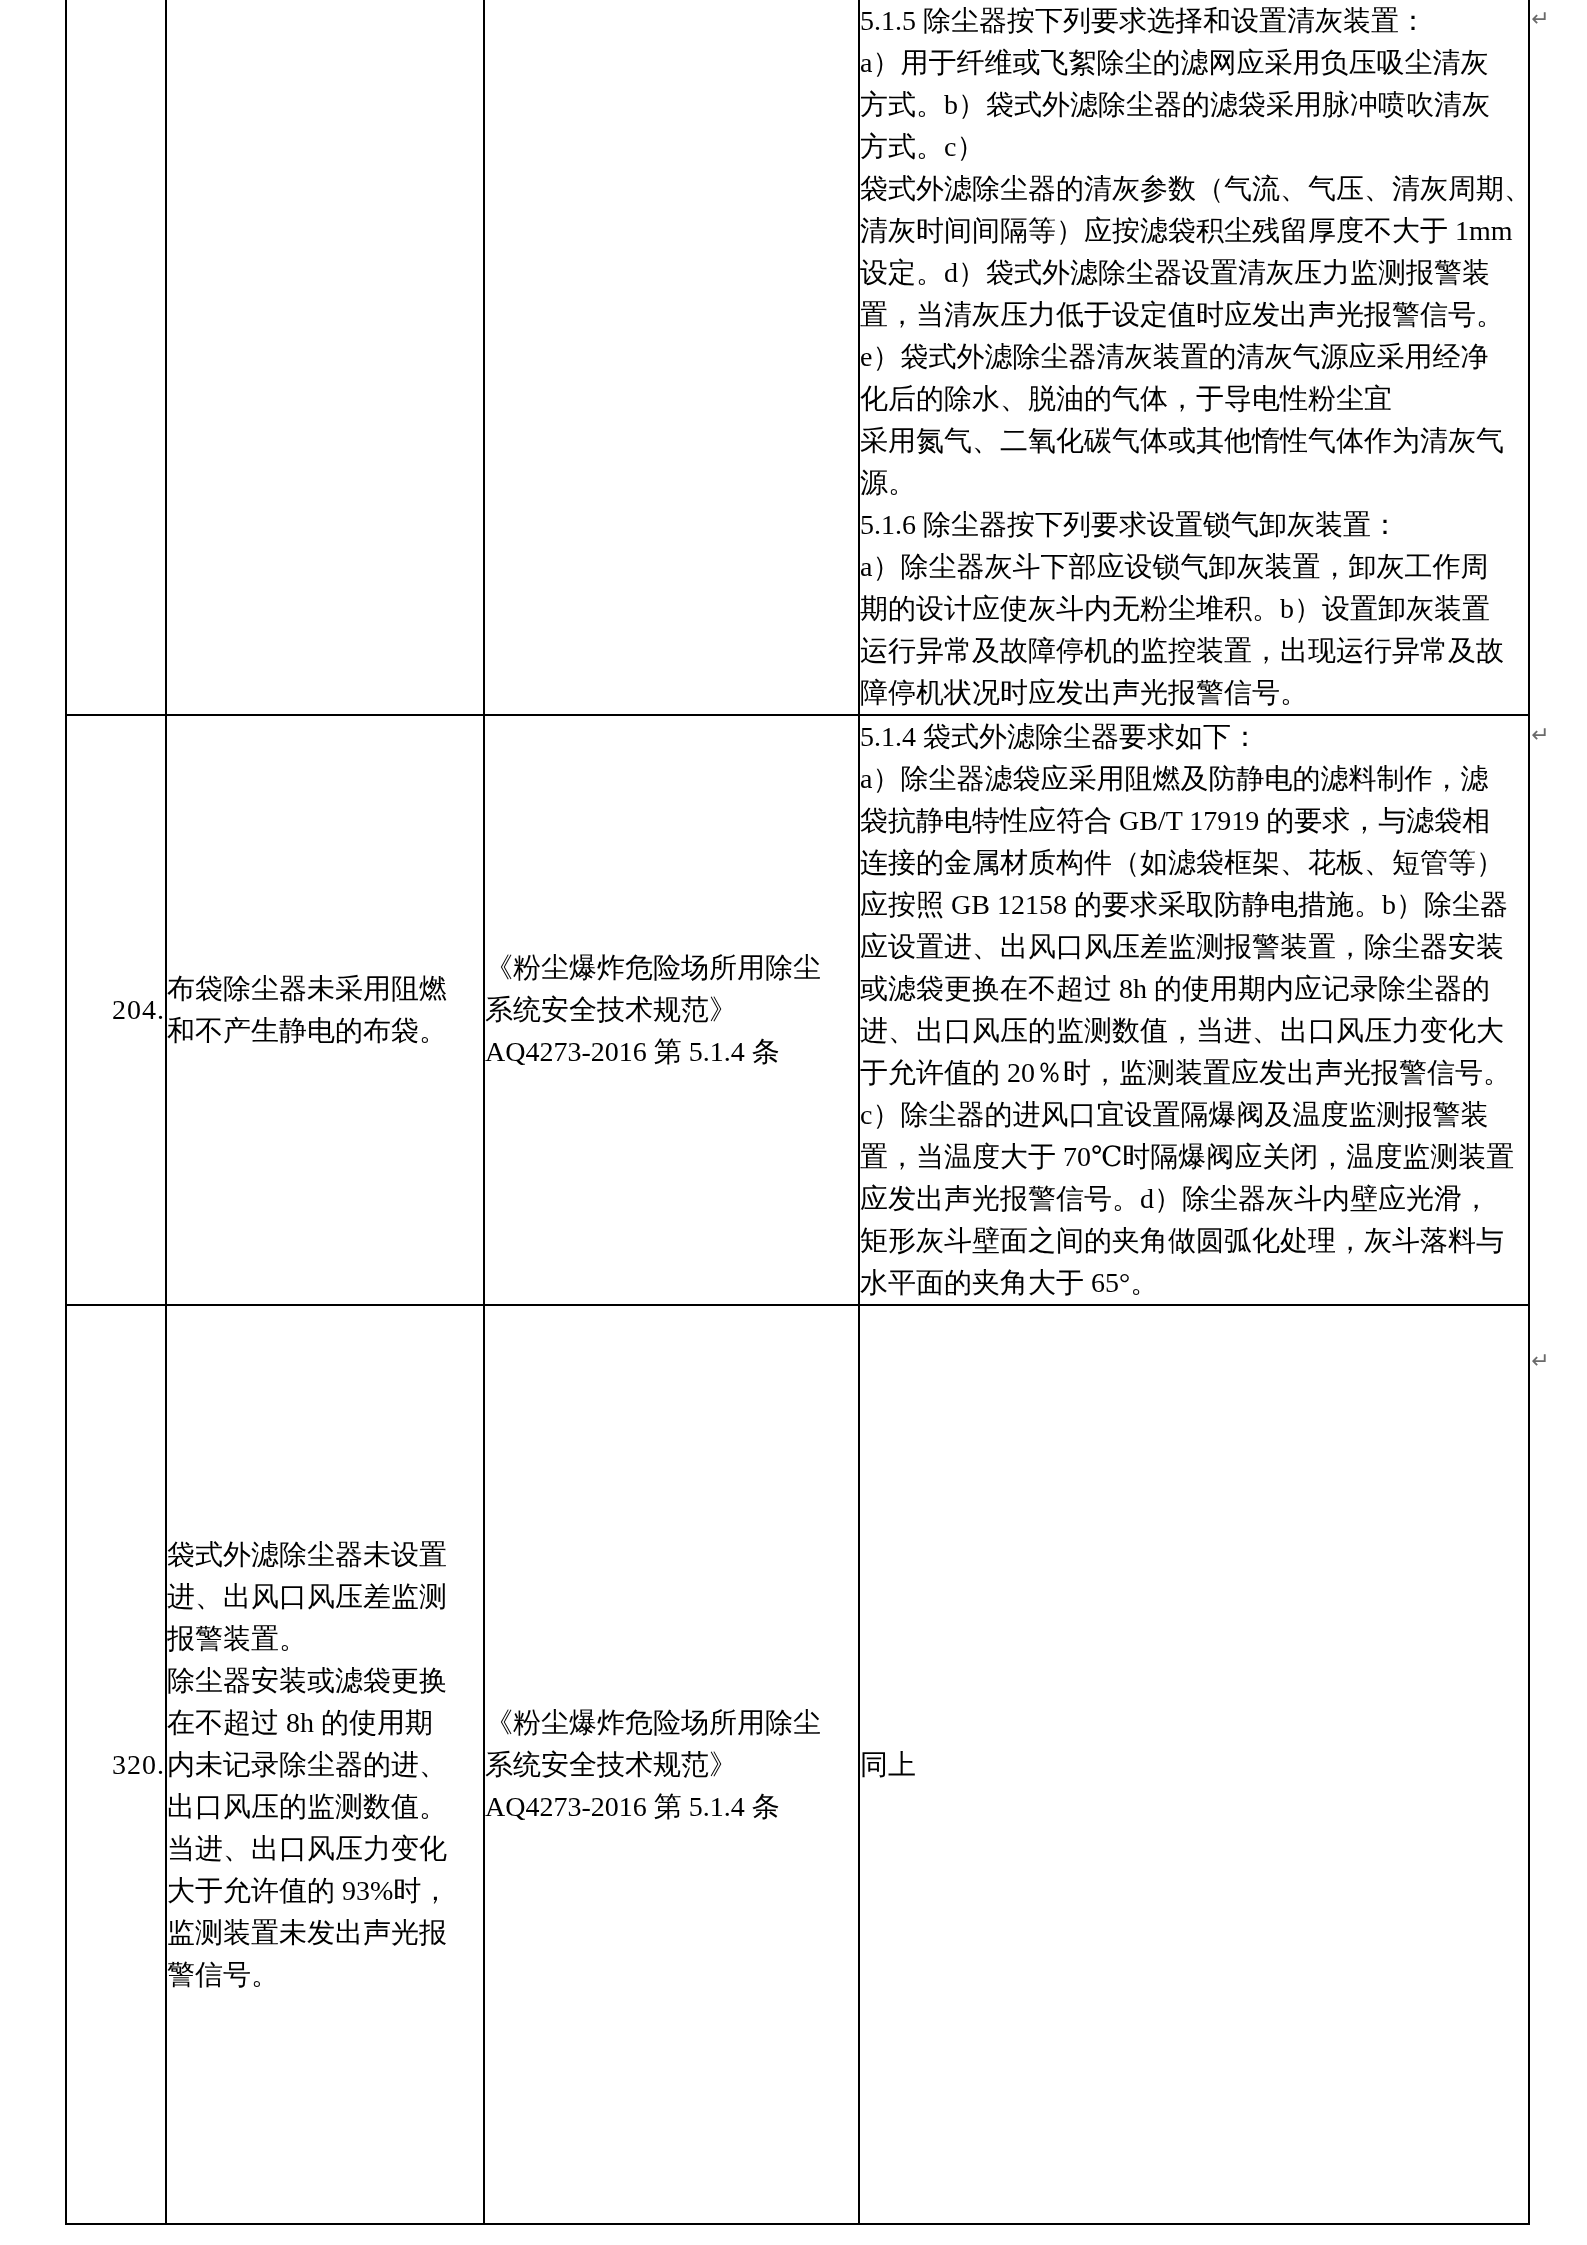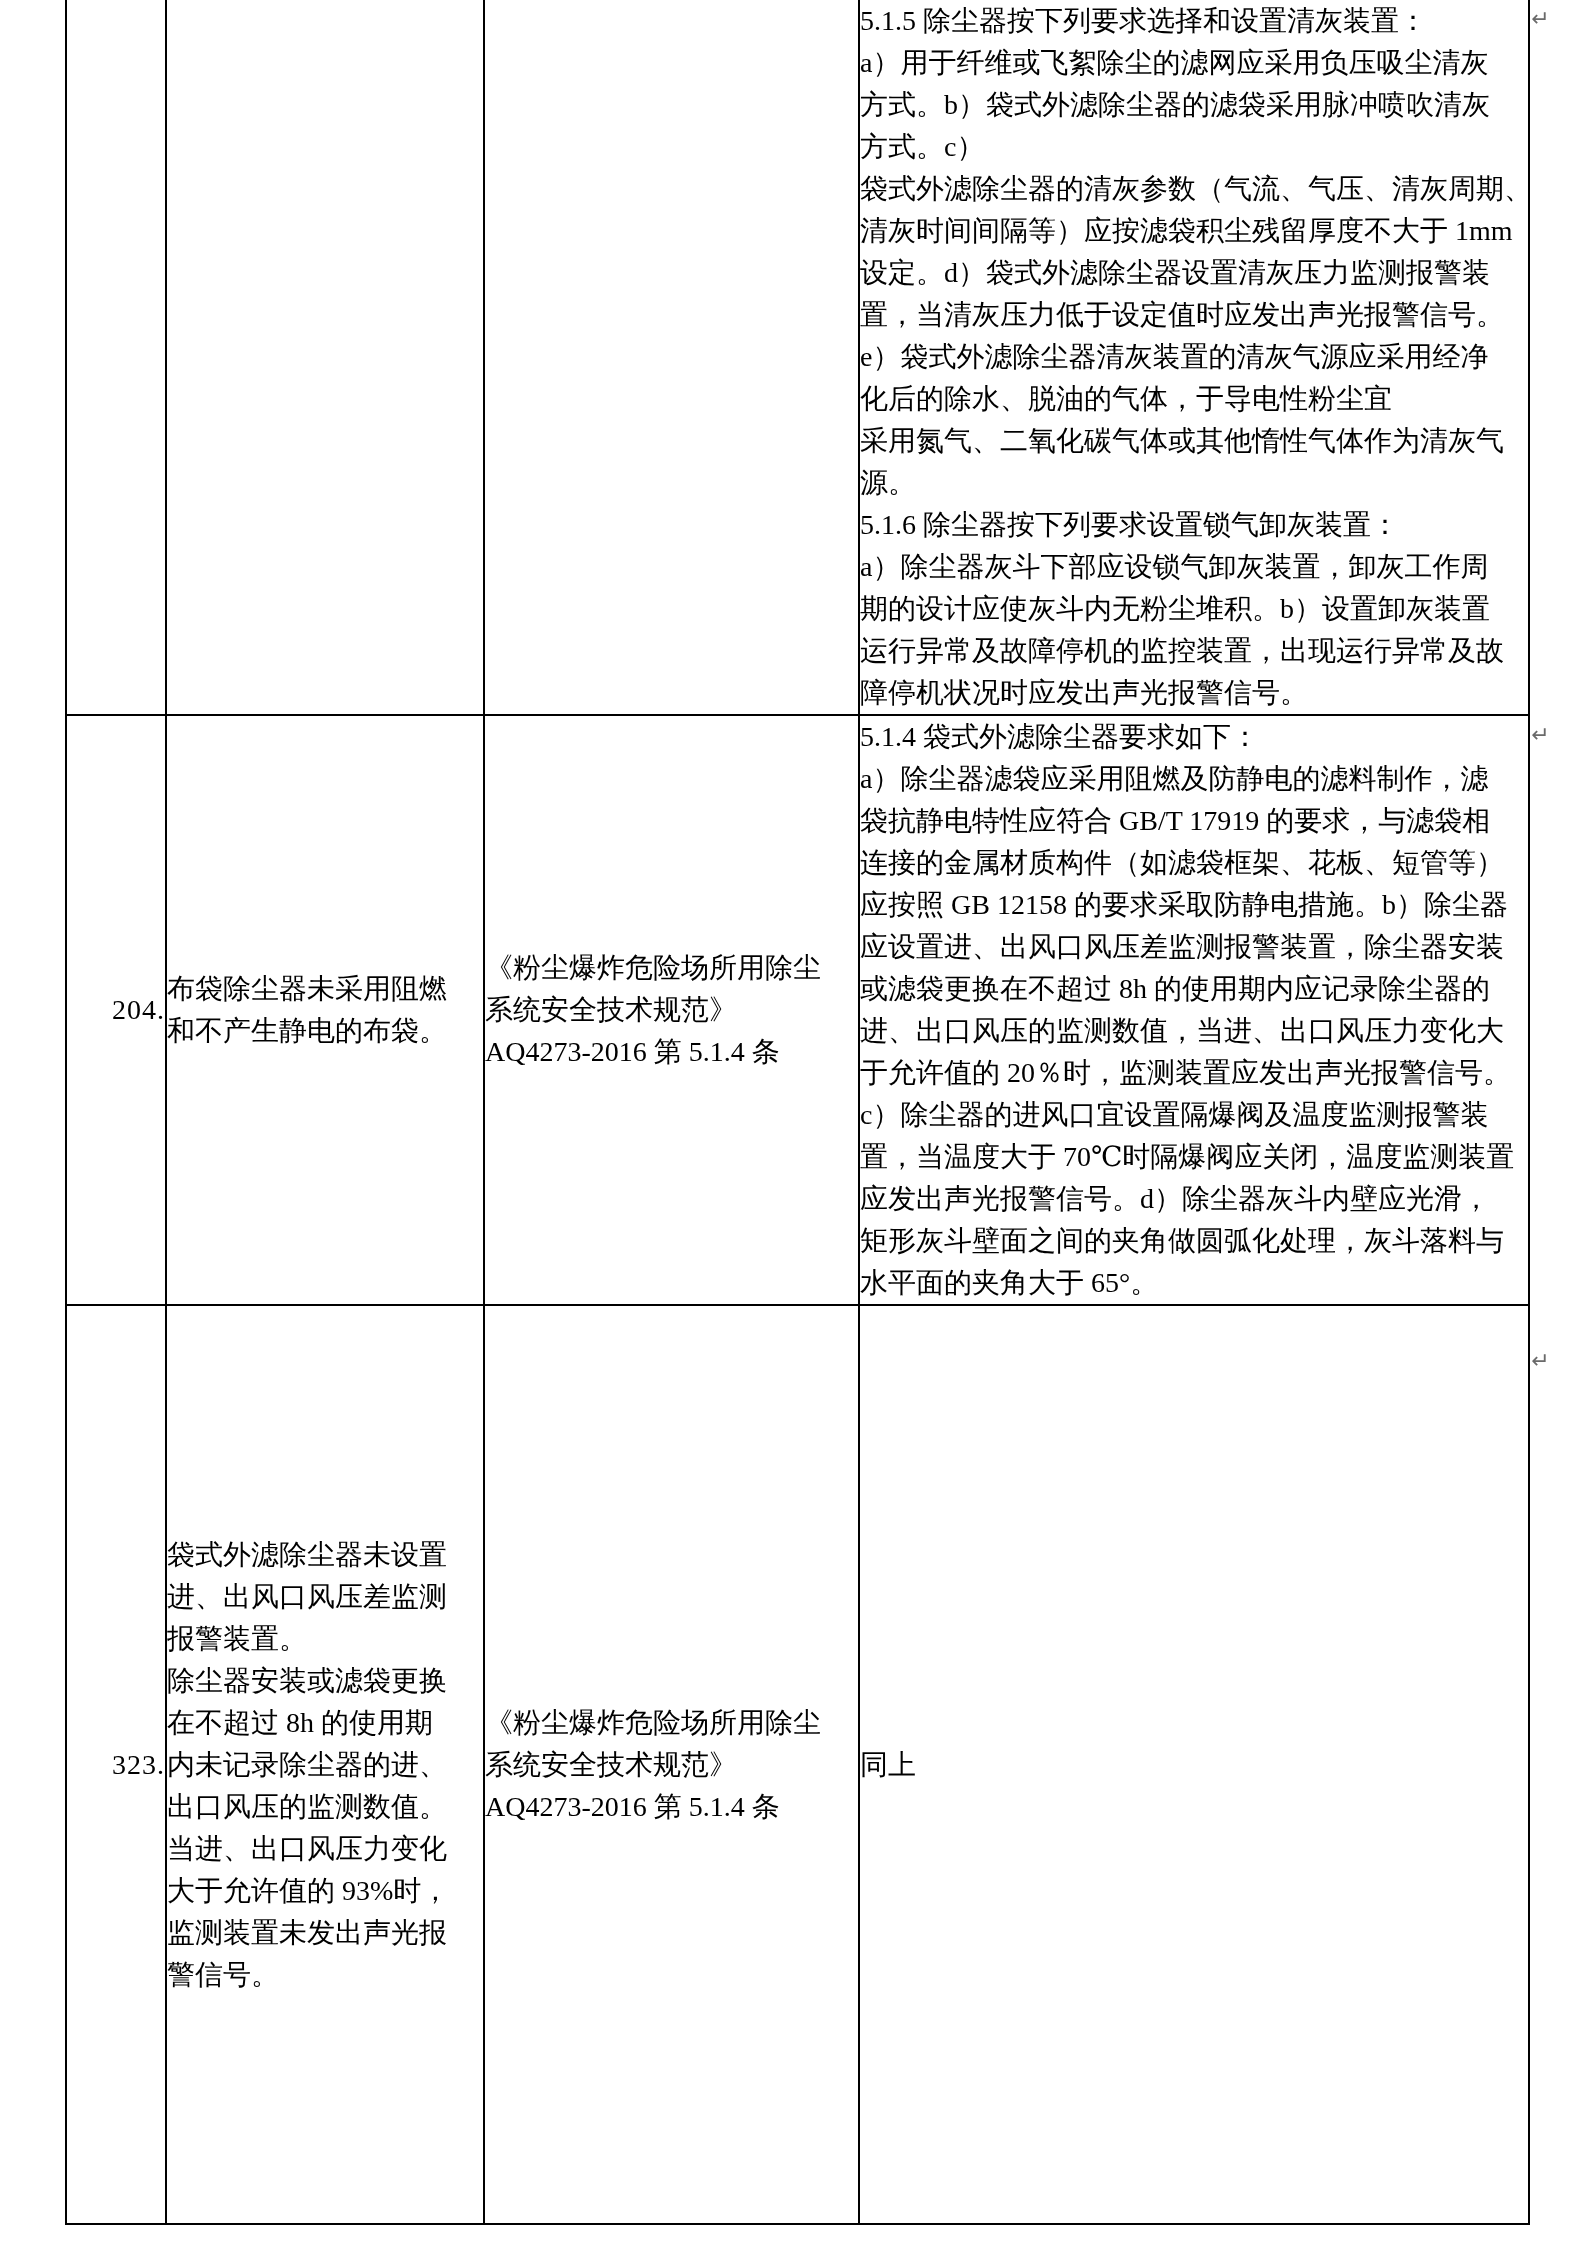--- a/index.html
+++ b/index.html
@@ -124,21 +124,21 @@
 进、出口风压的监测数值，当进、出口风压力变化大
 于允许值的 20％时，监测装置应发出声光报警信号。
 c）除尘器的进风口宜设置隔爆阀及温度监测报警装
 置，当温度大于 70℃时隔爆阀应关闭，温度监测装置
 应发出声光报警信号。d）除尘器灰斗内壁应光滑，
 矩形灰斗壁面之间的夹角做圆弧化处理，灰斗落料与
 水平面的夹角大于 65°。</td>
     </tr>
 
     <tr style="height:919px;">
-      <td class="num-cell">323.</td>
+      <td class="num-cell">320.</td>
       <td class="desc-cell">袋式外滤除尘器未设置
 进、出风口风压差监测
 报警装置。
 除尘器安装或滤袋更换
 在不超过 8h 的使用期
 内未记录除尘器的进、
 出口风压的监测数值。
 当进、出口风压力变化
 大于允许值的 93%时，
 监测装置未发出声光报

